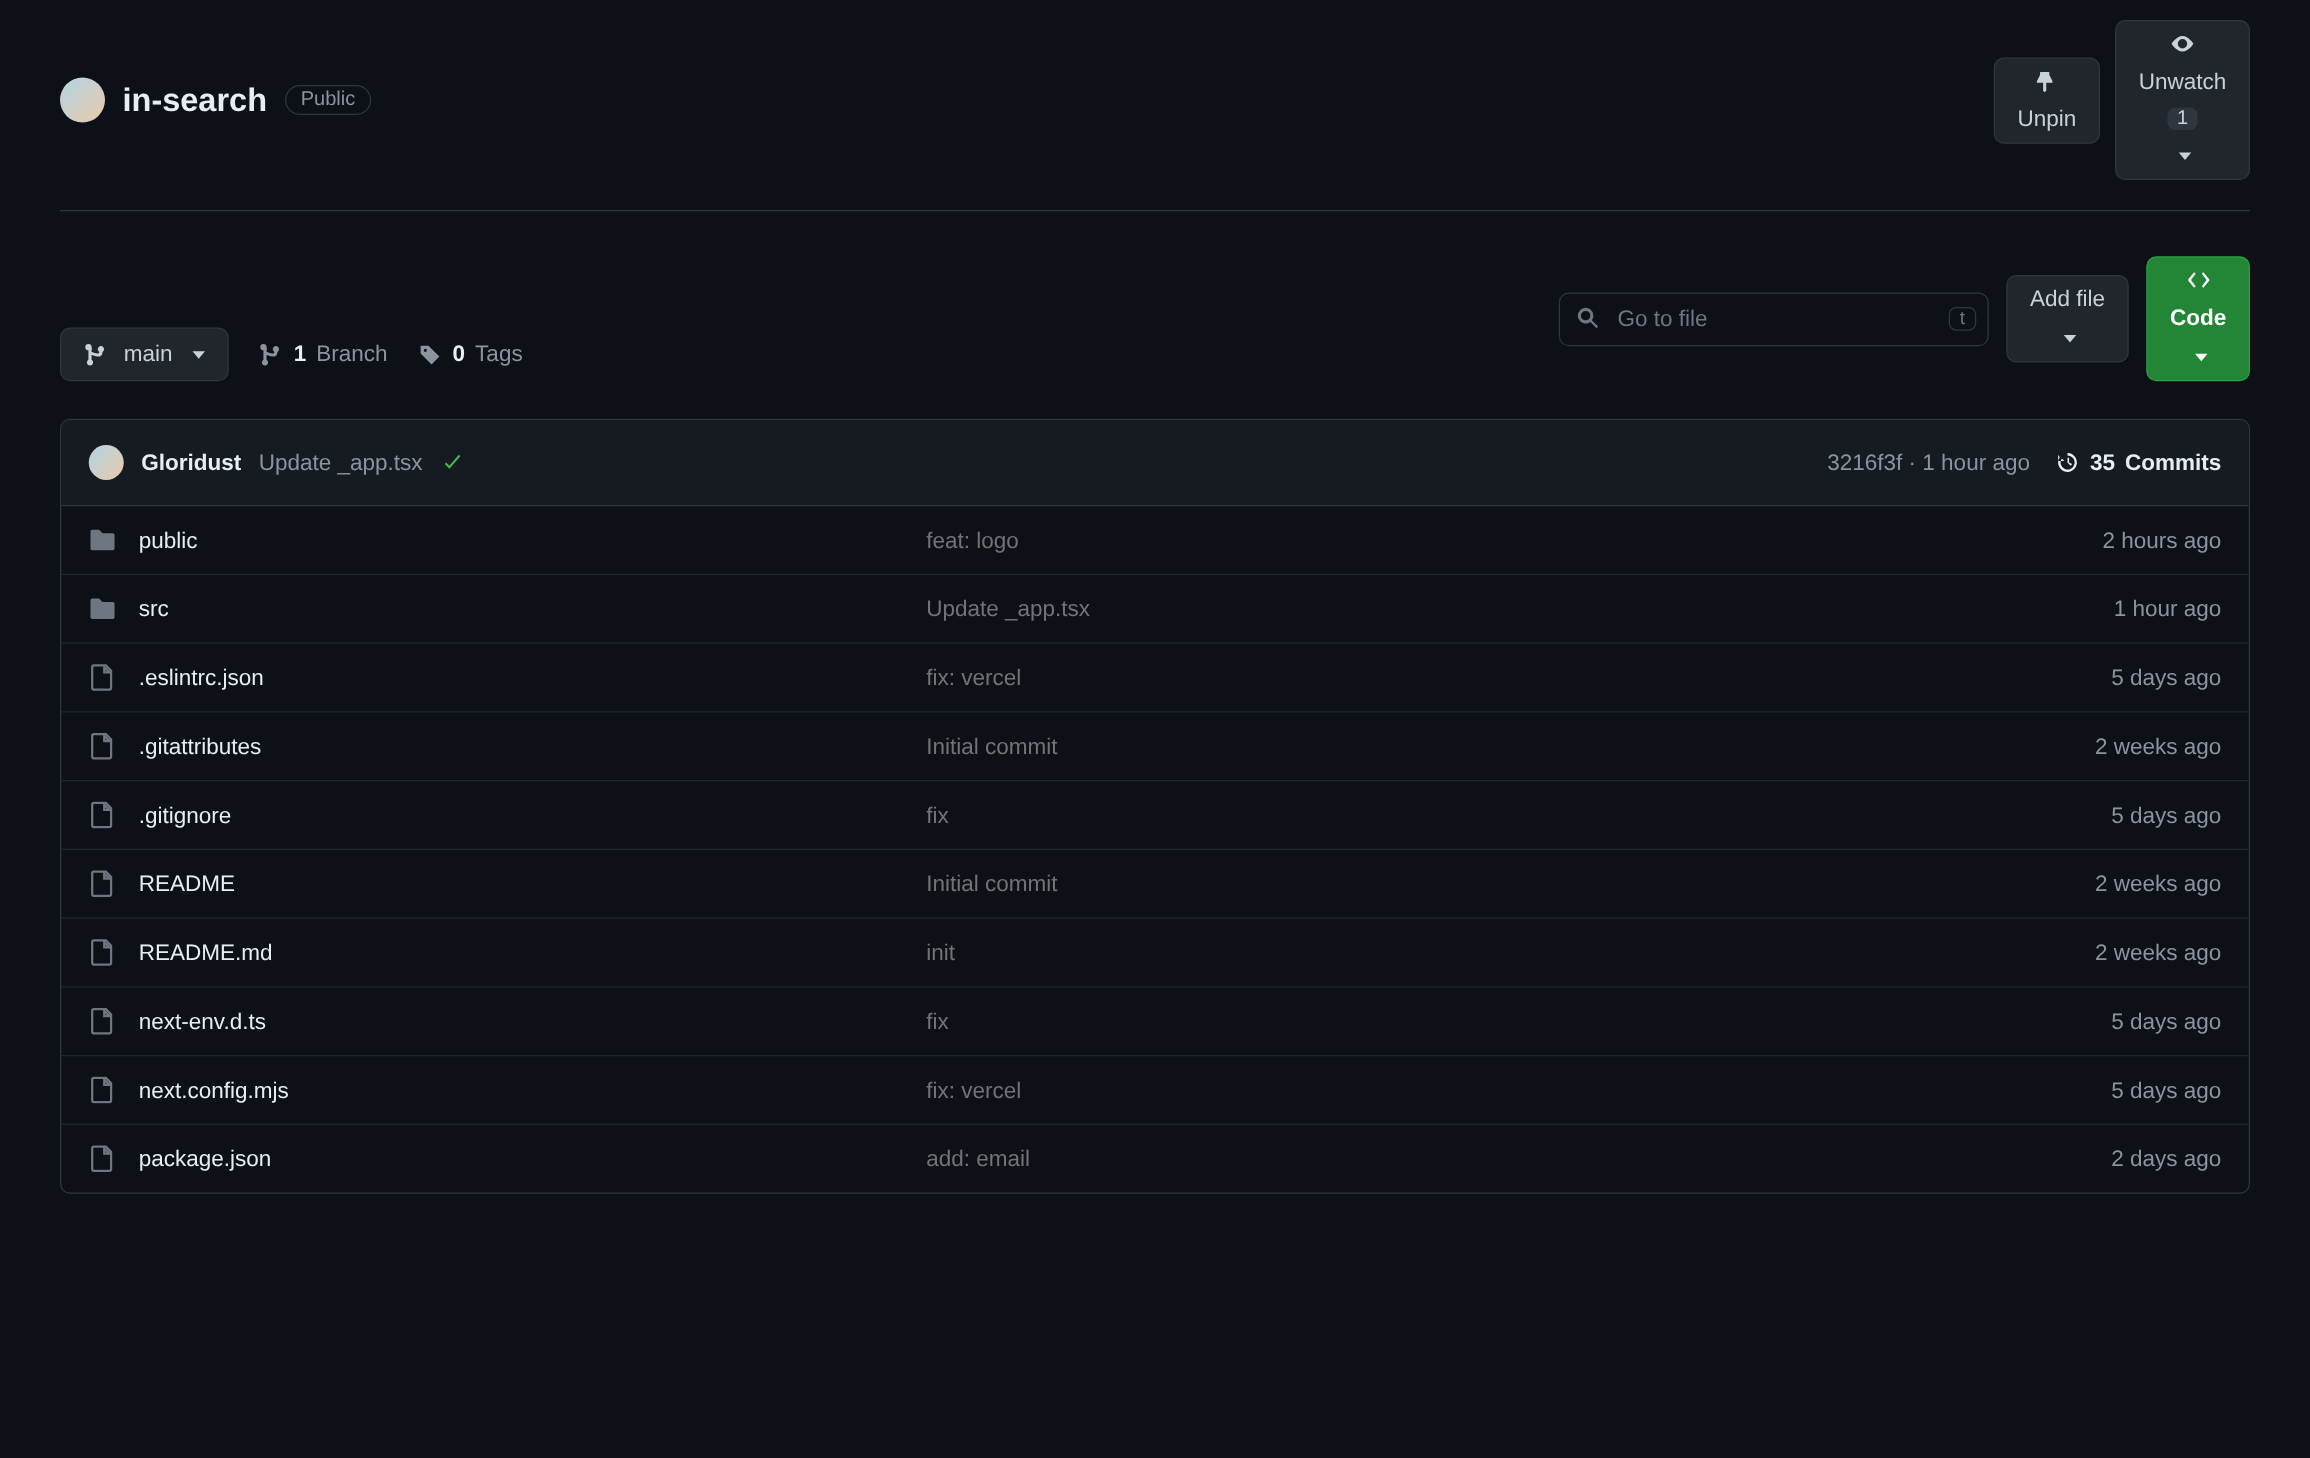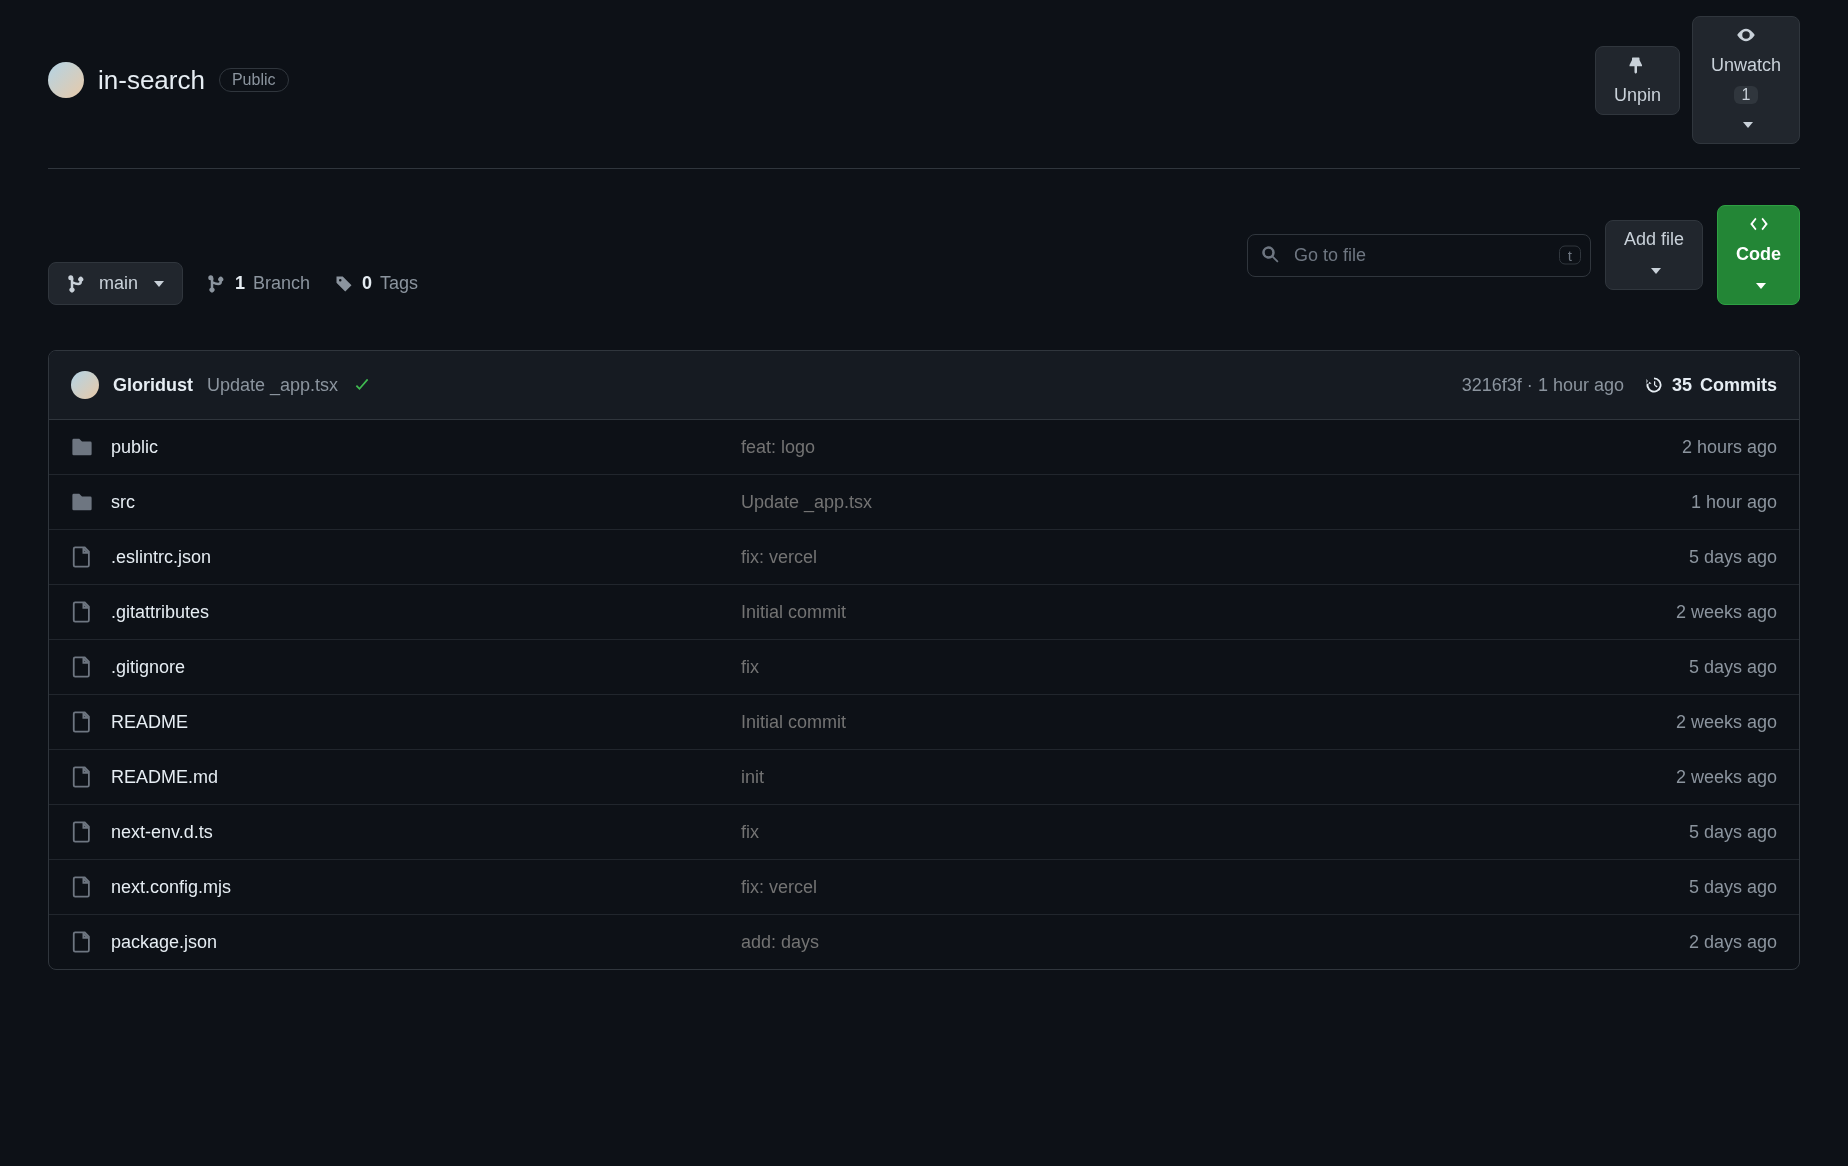--- a/index.html
+++ b/index.html
@@ -36,21 +36,21 @@
   }
   .avatar-sm {
     width: 28px;
     height: 28px;
     border-radius: 50%;
     background: linear-gradient(135deg,#b3d4e6,#e8c9a8);
     display: inline-block;
   }
   .repo-name {
     font-size: 26px;
-    font-weight: 400;
+    font-weight: 700;
     color: #e6edf3;
   }
   .badge {
     border: 1px solid #30363d;
     color: #8b949e;
     font-size: 16px;
     padding: 2px 12px;
     border-radius: 20px;
   }
   .header-actions {
@@ -149,21 +149,21 @@
     transform: translateY(-50%);
     border: 1px solid #30363d;
     border-radius: 6px;
     padding: 0 8px;
     font-size: 15px;
     color: #6e7681;
   }
   .file-box {
     border: 1px solid #30363d;
     border-radius: 8px;
-    margin-top: 45px;
+    margin-top: 30px;
     overflow: hidden;
   }
   .commit-bar {
     display: flex;
     align-items: center;
     justify-content: space-between;
     padding: 20px 22px;
     background: #161b22;
     border-bottom: 1px solid #30363d;
   }
@@ -450,19 +450,19 @@
         </div>
         <div class="row">
           <div class="row-name">
             <span class="icon file-icon">
               <svg width="22" height="22" viewBox="0 0 16 16">
                 <path d="M3 1h7l3 3v10a1 1 0 0 1-1 1H3a1 1 0 0 1-1-1V2a1 1 0 0 1 1-1zm6 1v3h3l-3-3z" fill="none" stroke="currentColor" stroke-width="1.3"></path>
               </svg>
             </span>
             <a href="#">package.json</a>
           </div>
-          <div class="row-msg"><a href="#">add: days</a></div>
+          <div class="row-msg"><a href="#">add: email</a></div>
           <div class="row-time">2 days ago</div>
         </div>
       </div>
   </div>
 
 </div>
 
 </body></html>

